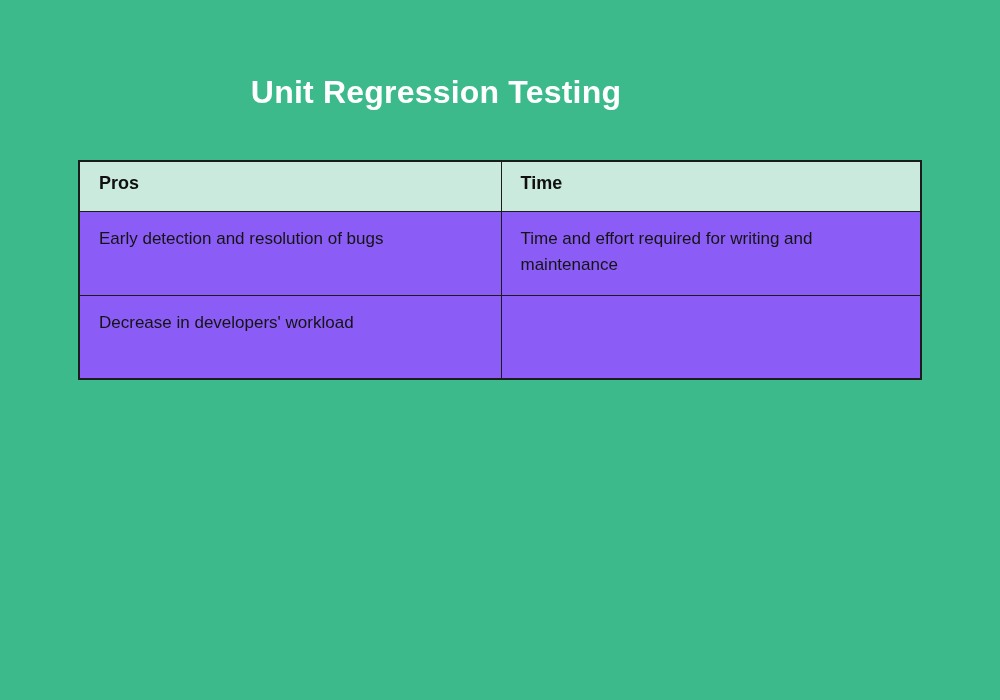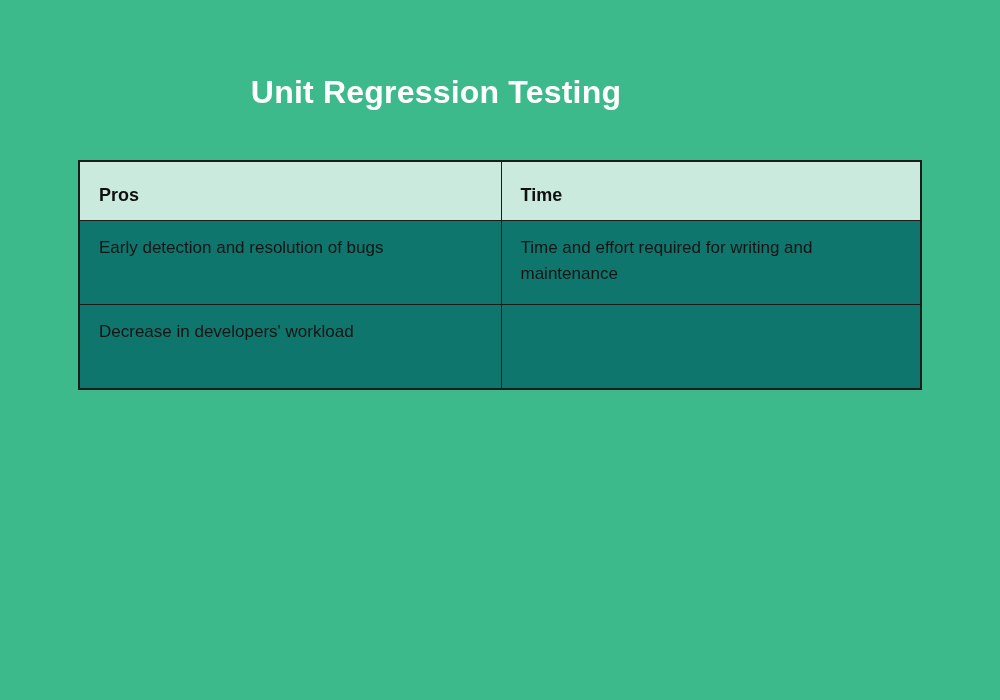--- a/index.html
+++ b/index.html
@@ -57,27 +57,27 @@
     color: #141414;
     font-family: "Liberation Sans", sans-serif;
   }
   table.pros-cons thead th {
     background: #cbead f;
     background: #cbeade;
     font-size: 18px;
     font-weight: bold;
     height: 50px;
     box-sizing: border-box;
-    padding-top: 22px;
+    padding-top: 10px;
     padding-bottom: 14px;
     line-height: 22px;
     color: #101010;
   }
   table.pros-cons tbody td {
-    background: #0f766e;
+    background: #8b5cf6;
     font-size: 17px;
     font-weight: normal;
     line-height: 26px;
     height: 84px;
     box-sizing: border-box;
   }
   table.pros-cons tbody td.empty-cell {
     color: transparent;
   }
 </style>

